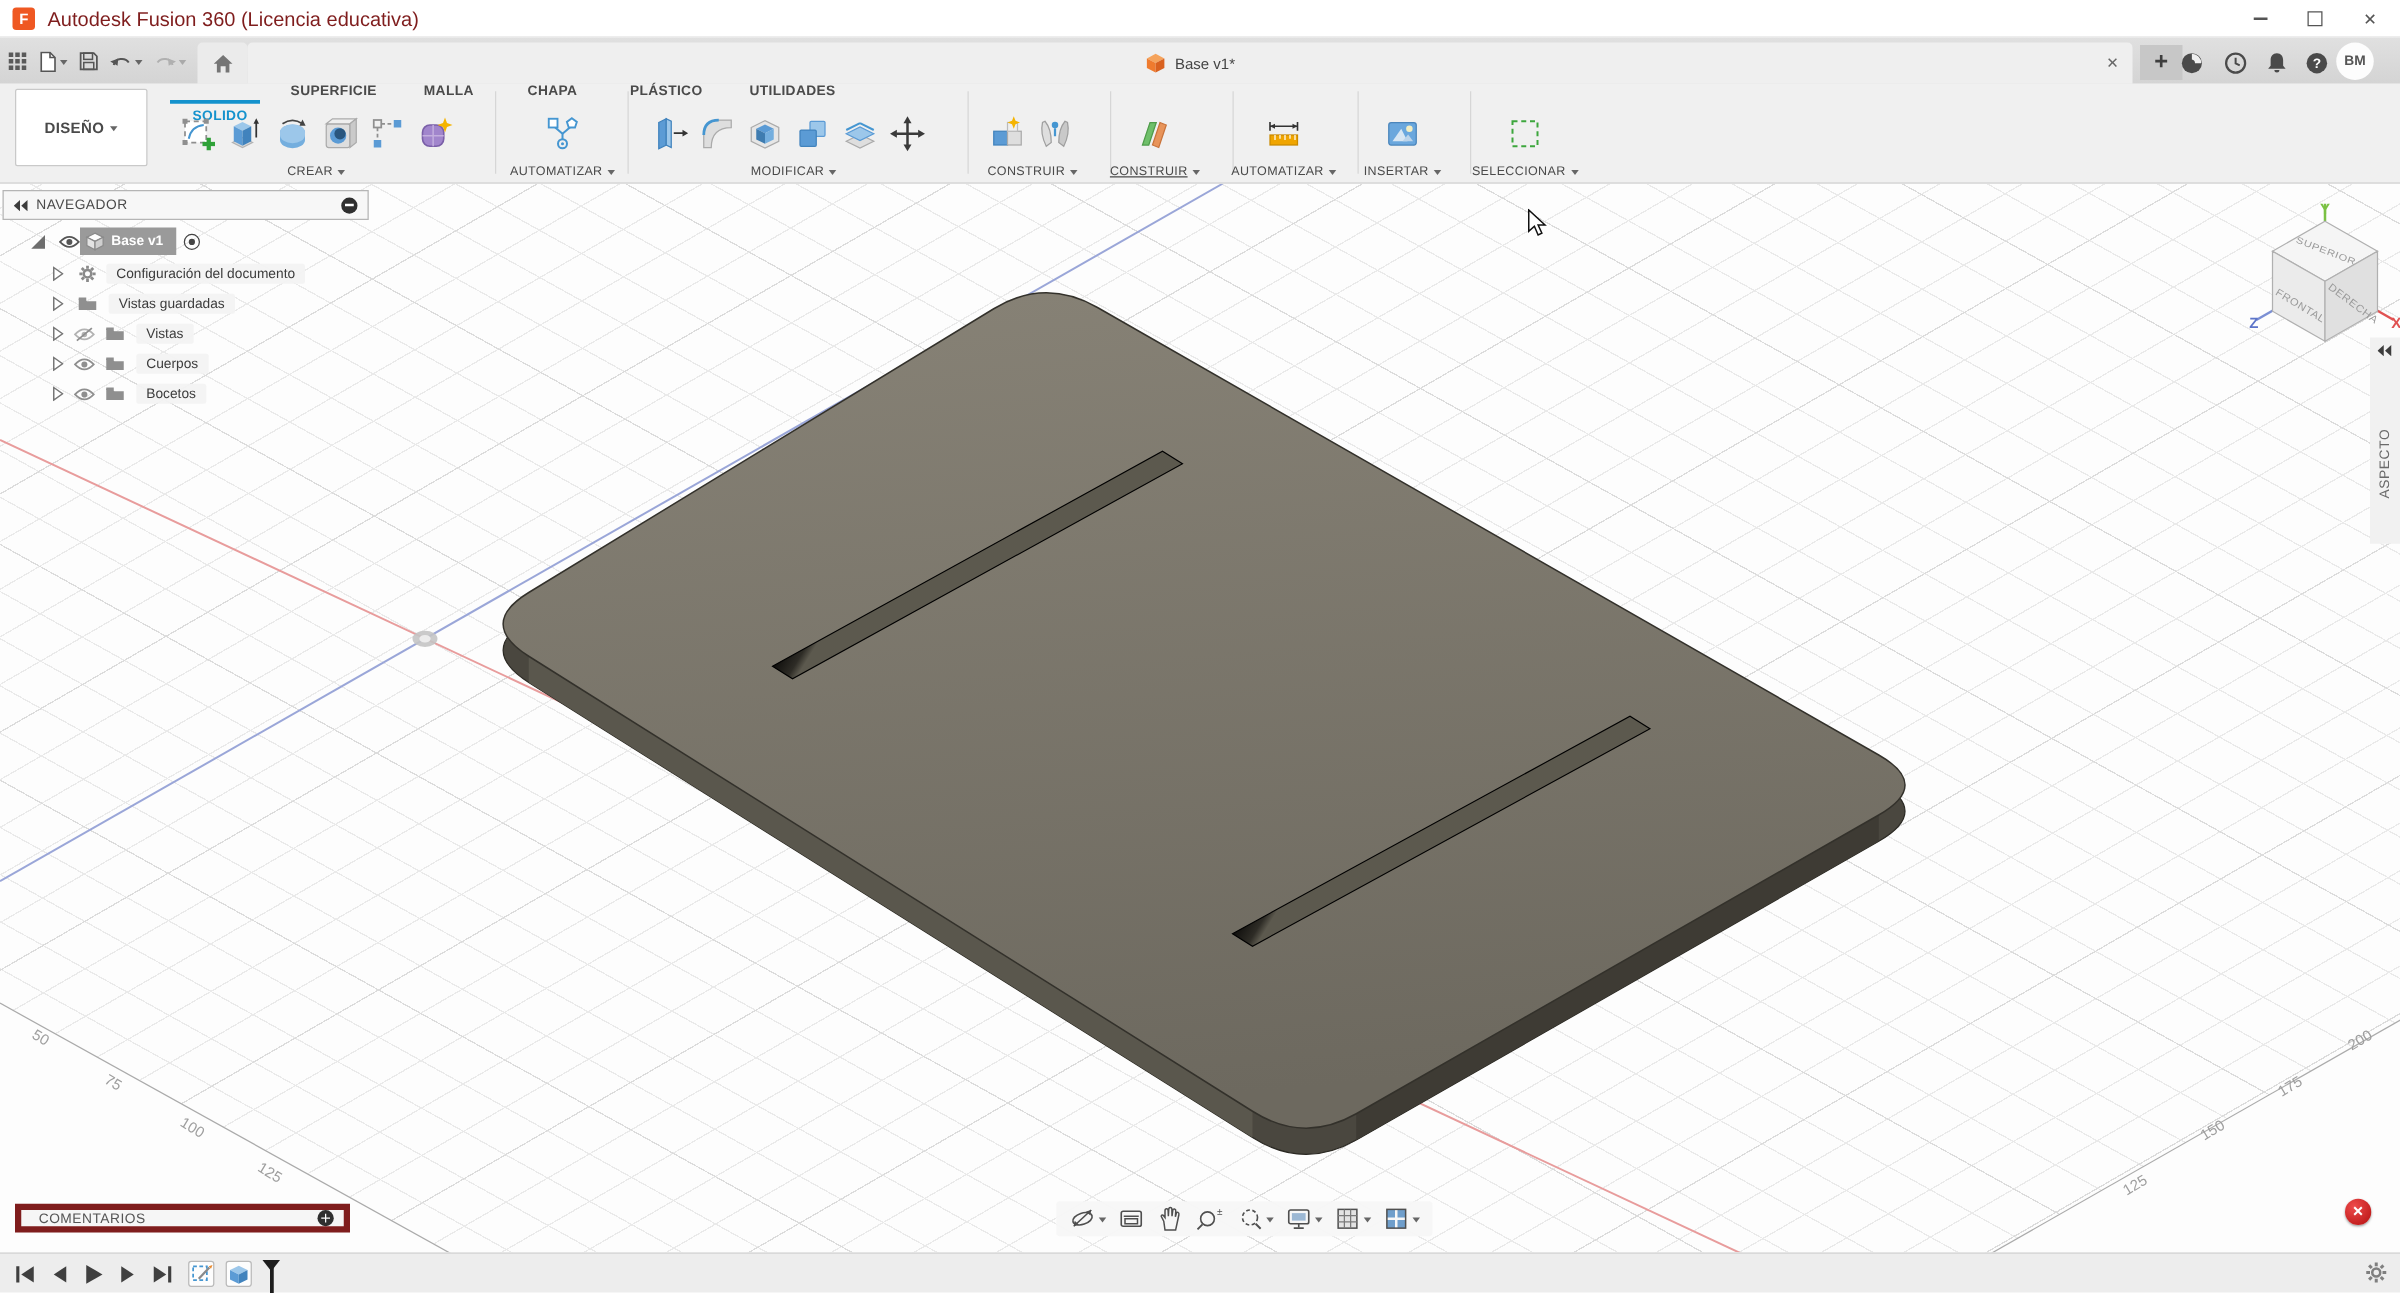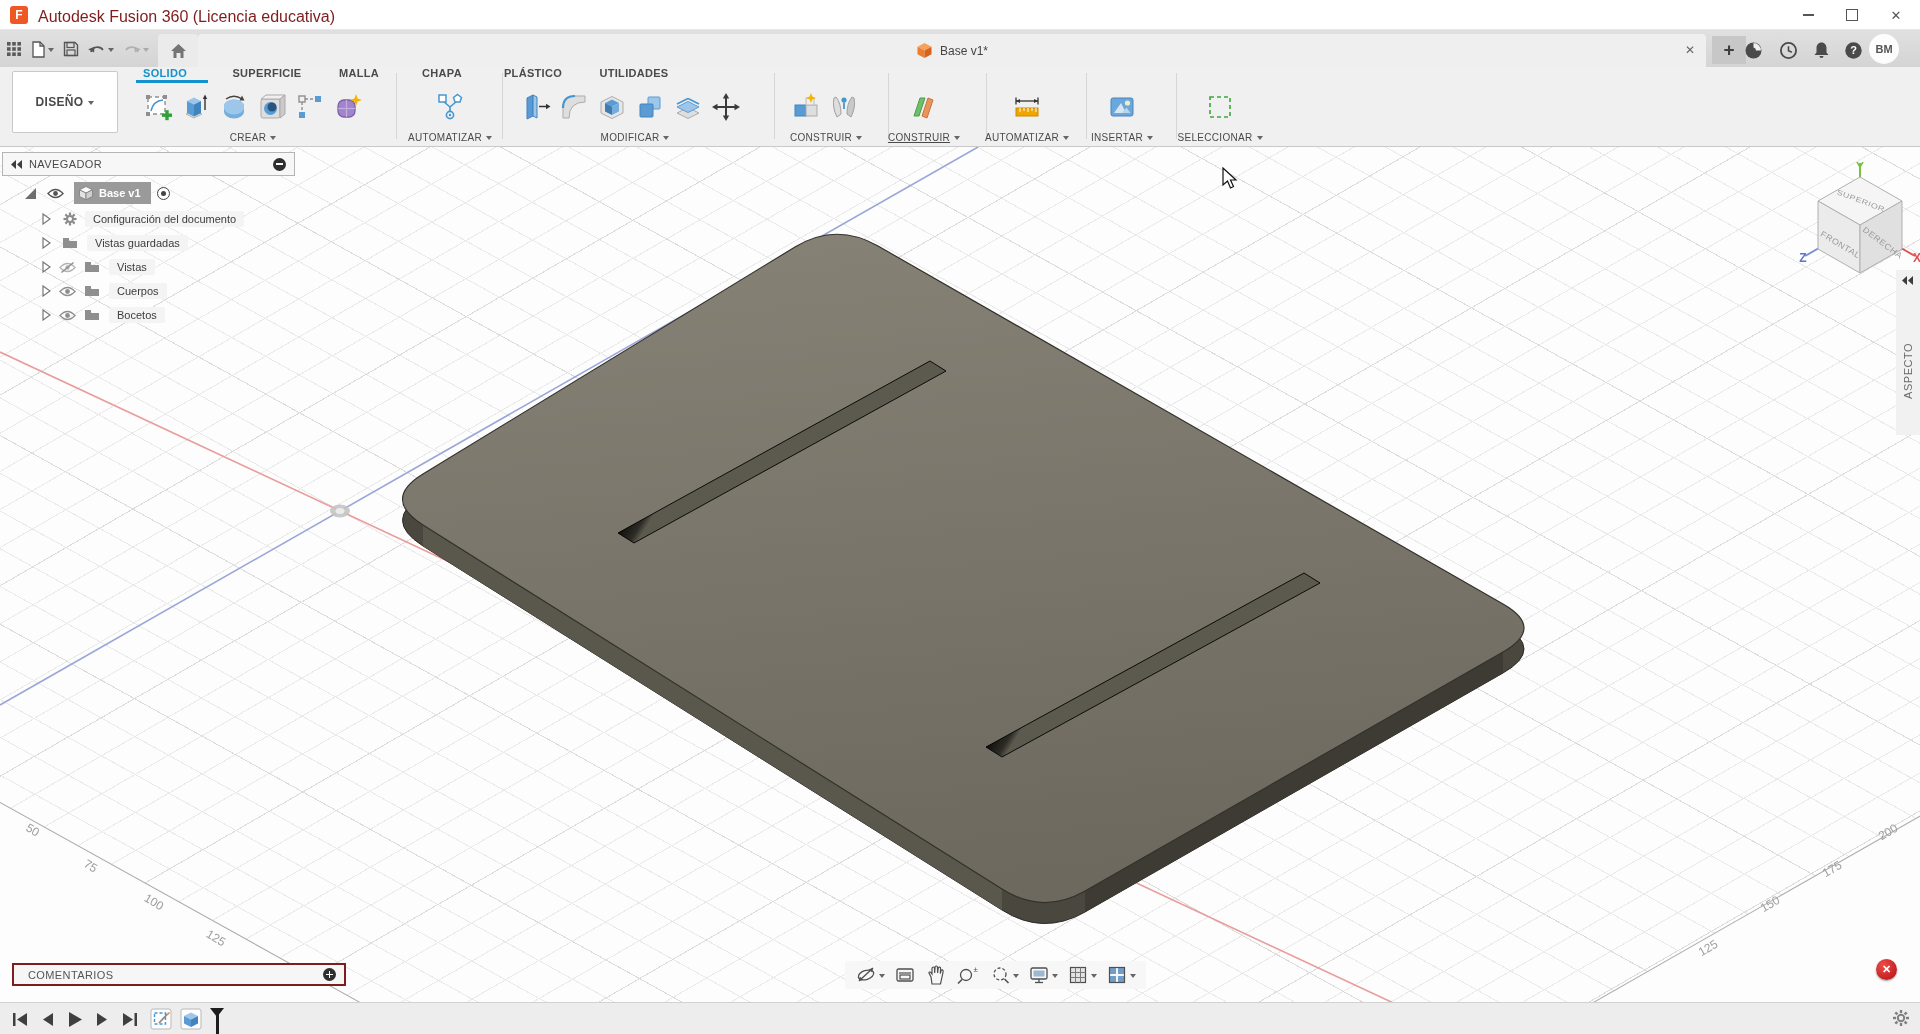--- a/index.html
+++ b/index.html
@@ -65,21 +65,21 @@
   .minus-circle::before { content:""; width:7px; height:1.5px; background:#fff; }
   .plus-circle { width:13px; height:13px; border-radius:50%; background:#2f2f2f; position:relative; }
   .plus-circle::before { content:""; position:absolute; left:3px; top:5.7px; width:7px; height:1.5px; background:#fff; }
   .plus-circle::after { content:""; position:absolute; left:5.7px; top:3px; width:1.5px; height:7px; background:#fff; }
 
   
   .aspect { position:absolute; left:1896px; top:123px; width:24px; height:165px; background:#f1f1f1; display:flex; flex-direction:column; align-items:center; padding-top:6px; }
   .aspect-label { margin-top:58px; writing-mode:vertical-rl; transform:rotate(180deg); font-size:11px; color:#6a6a6a; letter-spacing:.5px; }
 
   
-  .comments { position:absolute; left:12px; top:816px; width:334px; height:23px; background:#f6f6f6; border:2px solid #7f1d1d; display:flex; align-items:center; font-size:11px; color:#555; letter-spacing:.4px; }
+  .comments { position:absolute; left:12px; top:816px; width:268px; height:23px; background:#f6f6f6; border:5px solid #7f1d1d; display:flex; align-items:center; font-size:11px; color:#555; letter-spacing:.4px; }
   .vnavbar { position:absolute; left:845px; top:814px; height:28px; background:rgba(247,247,247,.95); border-radius:3px; display:flex; align-items:center; gap:9px; padding:0 10px; }
   .vnav-item { display:flex; align-items:center; gap:2px; }
   .err-badge { position:absolute; left:1876px; top:812px; width:21px; height:21px; border-radius:50%; background:radial-gradient(circle at 35% 30%, #ee4b4b, #b40f0f); color:#fff; font-size:11px; font-weight:bold; display:flex; align-items:center; justify-content:center; box-shadow:0 1px 2px rgba(0,0,0,.4); }
 
   
   .timeline { position:absolute; left:0; top:1002px; width:1920px; height:32px; background:#ededed; border-top:1px solid #d2d2d2; }
   .tl-controls { position:absolute; left:12px; top:8px; display:flex; gap:13px; align-items:center; }
   .tl-features { position:absolute; left:150px; top:5px; display:flex; gap:8px; align-items:flex-start; }
   .tl-marker { position:relative; width:14px; height:27px; }
   .tl-marker .bar { position:absolute; left:6px; top:0; width:2.5px; height:27px; background:#1d1d1d; }
@@ -188,21 +188,21 @@
   </span>
   <div class="avatar">BM</div>
 </div>
 
 <div class="ribbon">
   <div class="design-btn">
     <span>DISEÑO</span>
       <span class="car"></span>
   </div>
 
-  <div class="rtab active" style="left:129px;width:72px;">SOLIDO</div>
+  <div class="rtab active" style="left:140px;width:72px;margin-top:20px;">SOLIDO</div>
   <div class="rtab-underline"></div>
   <div class="rtab" style="left:221px;width:92px;">SUPERFICIE</div>
   <div class="rtab" style="left:324px;width:70px;">MALLA</div>
   <div class="rtab" style="left:407px;width:70px;">CHAPA</div>
   <div class="rtab" style="left:491px;width:84px;">PLÁSTICO</div>
   <div class="rtab" style="left:586px;width:96px;">UTILIDADES</div>
 
   <div class="rgroup-icons" style="left:140px;">
     <span class="ricon">
       <svg width="30" height="30" viewBox="0 0 30 30">
@@ -495,21 +495,21 @@
   </div>
 
   <div class="nav-row" style="top:34px;">
     <svg width="13" height="13" viewBox="0 0 13 13" style="margin-left:22px;">
         <polygon points="1,12 12,12 12,1" fill="#6e6e6e"></polygon>
       </svg>
     <svg width="17" height="11" viewBox="0 0 17 11" style="margin-left:10px;">
         <path d="M1,5.5 Q8.5,-2.5 16,5.5 Q8.5,13.5 1,5.5 Z" fill="none" stroke="#555" stroke-width="1.4"></path>
         <circle cx="8.5" cy="5.5" r="2.4" fill="#555"></circle>
       </svg>
-    <span class="root-pill" style="margin-left:10px;align-items:center;">
+    <span class="root-pill" style="align-items:center;">
       <svg width="16" height="16" viewBox="0 0 16 16">
           <polygon points="8,1.5 14.5,4.8 8,8.1 1.5,4.8" fill="#fdfdfd" stroke="#8a8a8a"></polygon>
           <polygon points="1.5,4.8 8,8.1 8,14.8 1.5,11.5" fill="#e3e3e3" stroke="#8a8a8a"></polygon>
           <polygon points="14.5,4.8 8,8.1 8,14.8 14.5,11.5" fill="#cfcfcf" stroke="#8a8a8a"></polygon>
         </svg>
       <span>Base v1</span>
     </span>
     <span class="radio-ico" style="margin-left:6px;"></span>
   </div>
 

